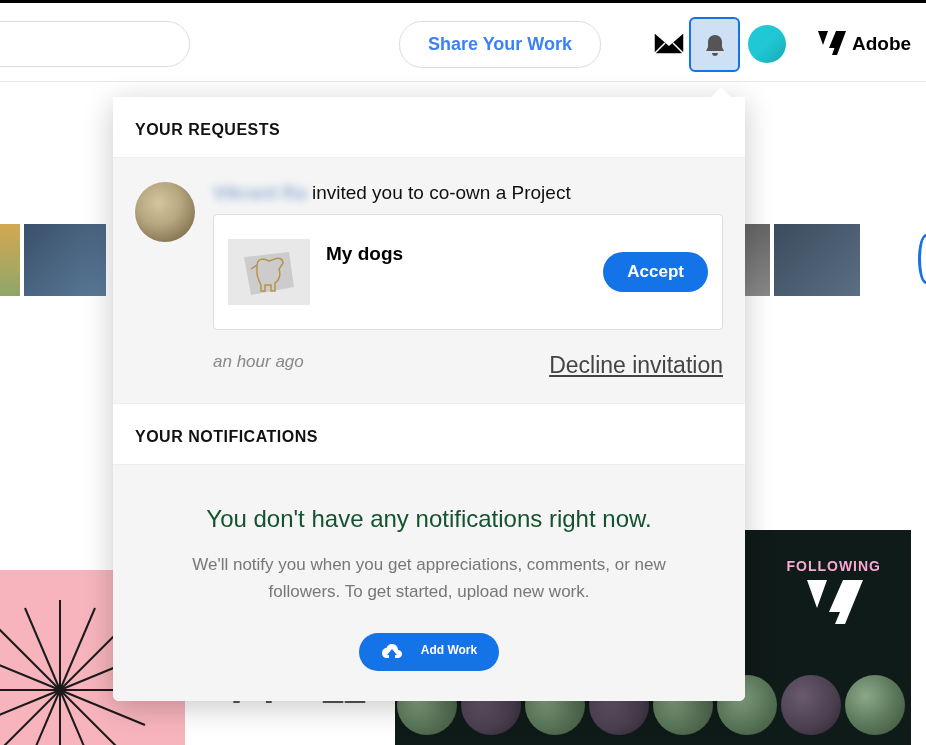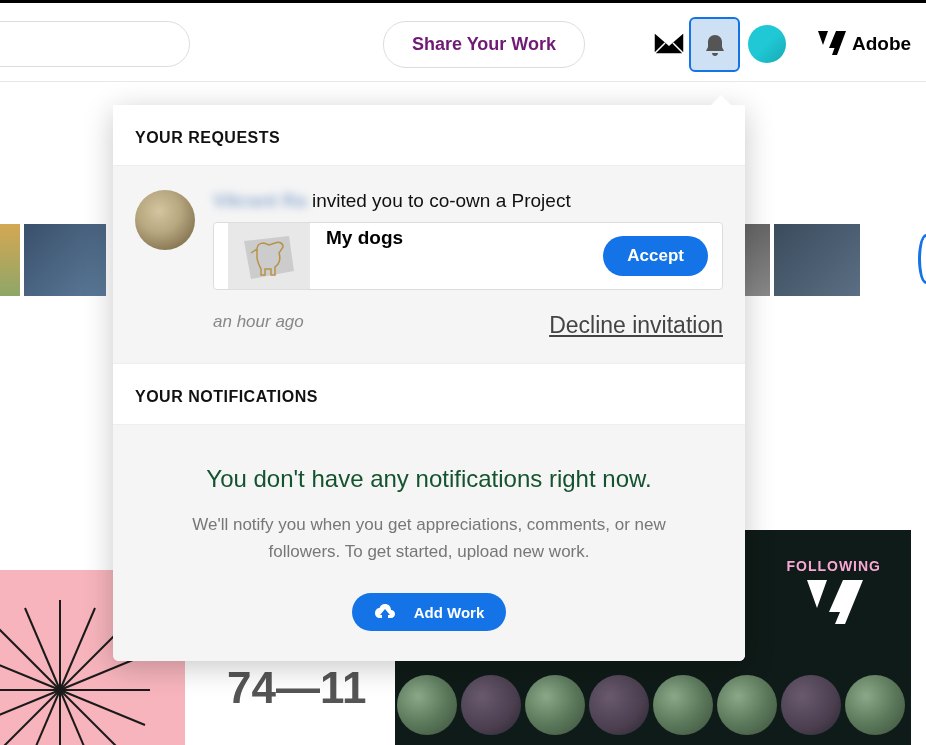--- a/index.html
+++ b/index.html
@@ -33,29 +33,29 @@
       left: -60px;
       top: 18px;
       width: 250px;
       height: 46px;
       border: 1px solid #ddd;
       border-radius: 23px;
       background: #fff;
     }
     .share-btn {
       position: absolute;
-      left: 383px;
+      left: 399px;
       top: 18px;
       padding: 12px 28px;
       border: 1px solid #ddd;
       border-radius: 23px;
       background: #fff;
       font-weight: 700;
       font-size: 18px;
-      color: #701a75;
+      color: #3b82f6;
       cursor: pointer;
       text-align: center;
     }
     .mail-icon {
       position: absolute;
       left: 654px;
       top: 29px;
       cursor: pointer;
     }
     .bell-container {
@@ -200,21 +200,20 @@
     }
     .popover {
       position: absolute;
       left: 113px;
       top: 97px;
       width: 632px;
       background: #fff;
       border-radius: 6px;
       box-shadow: 0 6px 30px rgba(0,0,0,.22);
       z-index: 100;
-      margin-top: 8px;
     }
     .popover-arrow {
       position: absolute;
       top: -10px;
       left: 596px;
       width: 0;
       height: 0;
       border-left: 12px solid transparent;
       border-right: 12px solid transparent;
       border-bottom: 12px solid #fff;
@@ -255,21 +254,21 @@
     }
     .blurred-name {
       color: #93aed1;
       filter: blur(4px);
       font-weight: 600;
     }
     .project-card {
       background: #fff;
       border: 1px solid #ddd;
       border-radius: 4px;
-      padding: 0 14px;
+      padding: 24px 14px;
       display: flex;
       align-items: center;
       gap: 16px;
     }
     .project-thumb {
       width: 82px;
       height: 66px;
       background: #e8e8e8;
       display: flex;
       align-items: center;
@@ -328,24 +327,24 @@
       line-height: 1.6;
       margin-bottom: 28px;
       padding: 0 20px;
     }
     .add-work-btn {
       background: #1473e6;
       color: #fff;
       border: none;
       border-radius: 20px;
       padding: 10px 22px;
-      font-size: 15px;
+      font-size: 12px;
       font-weight: 700;
       display: inline-flex;
-      align-items: flex-end;
+      align-items: flex-start;
       gap: 18px;
       cursor: pointer;
     }
   </style>
 </head>
 <body>
 
 <div class="background-strip">
   <div class="bg-tile w20"></div>
   <div class="bg-tile w82"></div>

